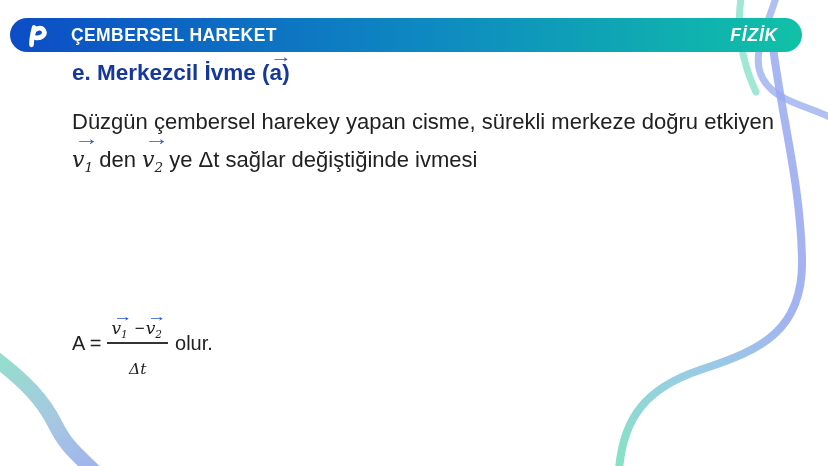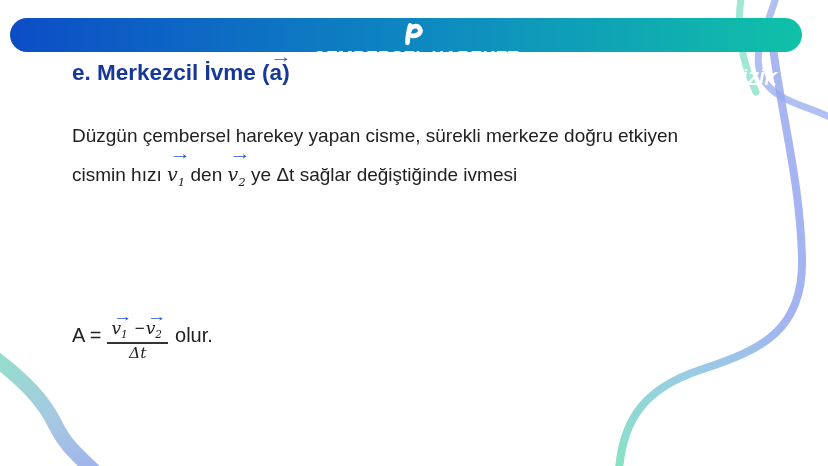--- a/index.html
+++ b/index.html
@@ -13,43 +13,42 @@
   svg.decor{position:absolute;left:0;top:0;width:828px;height:466px;pointer-events:none;}
 
   
   .bar{
     position:absolute;left:10px;top:18px;
     width:792px;height:34px;
     border-radius:17px;
     background:linear-gradient(90deg,#0c4dc6 0%,#0e8cc0 55%,#10c1a7 100%);
     display:flex;align-items:center;
     z-index:3;
-    flex-direction:column;
   }
   .logo{display:inline-flex;margin-left:11px;width:30px;height:30px;align-items:center;justify-content:center;}
   .bar-title{
     margin-left:20px;color:#ffffff;font-weight:bold;
     font-size:17.5px;letter-spacing:0.4px;
   }
   .bar-subject{
     margin-left:auto;margin-right:24px;color:#ffffff;
     font-weight:bold;font-style:italic;font-size:17.5px;letter-spacing:0.8px;
   }
 
   
   .heading{
     position:absolute;left:72px;top:60px;margin:0;
     font-size:22.5px;font-weight:bold;color:#17389b;
     z-index:2;white-space:nowrap;
   }
 
   
   .para{
-    position:absolute;left:72px;top:117px;width:720px;
-    font-size:19px;color:#212121;z-index:2;
+    position:absolute;left:72px;top:103px;width:720px;
+    font-size:22px;color:#212121;z-index:2;
   }
   .pline{height:38px;line-height:38px;white-space:nowrap;}
 
   
   .vec{position:relative;display:inline-block;}
   .vec .mvar{font-family:"DejaVu Serif",serif;font-style:italic;}
   .vec sub{font-family:"DejaVu Serif",serif;font-style:italic;font-size:0.62em;}
   .vec .arr{
     position:absolute;top:-0.60em;left:0.10em;
     color:#2156c8;font-style:normal;font-weight:bold;
@@ -64,21 +63,21 @@
     display:flex;align-items:center;
     font-size:20px;color:#212121;z-index:2;
   }
   .frac{display:inline-flex;flex-direction:column;align-items:center;margin:0 7px 0 6px;}
   .num{
     display:inline-flex;align-items:baseline;
     font-size:17px;border-bottom:2px solid #333333;
     padding:10px 6px 2px 4px;
   }
   .num .minus{margin:0 1px 0 7px;}
-  .den{font-family:"DejaVu Serif",serif;font-style:italic;font-size:15.5px;padding-top:0;}
+  .den{font-family:"DejaVu Serif",serif;font-style:italic;font-size:15.5px;padding-top:16px;}
 </style>
 </head>
 <body>
 
 <div class="slide">
 
   <svg class="decor" viewBox="0 0 828 466" aria-hidden="true">
     <defs>
       <linearGradient id="gradRight" x1="770" y1="0" x2="640" y2="466" gradientUnits="userSpaceOnUse">
         <stop offset="0" stop-color="#9aabef"></stop>
@@ -110,21 +109,21 @@
       </svg>
     </span>
     <span class="bar-title">ÇEMBERSEL HAREKET</span>
     <span class="bar-subject">FİZİK</span>
   </header>
 
   <h1 class="heading"><span>e. Merkezcil İvme (</span><span class="vec hvec"><span class="arr">→</span><span>a</span></span><span>)</span></h1>
 
   <div class="para">
     <div class="pline">Düzgün çembersel harekey yapan cisme, sürekli merkeze doğru etkiyen</div>
-    <div class="pline"><span>cismin hızı </span><span class="vec"><span class="arr">→</span><span class="mvar">v</span><sub>1</sub></span><span> den </span><span class="vec"><span class="arr">→</span><span class="mvar">v</span><sub>2</sub></span><span> ye Δt sağlar değiştiğinde ivmesi</span></div>
+    <div class="pline"><span class="vec"><span class="arr">→</span><span class="mvar">v</span><sub>1</sub></span><span> den </span><span class="vec"><span class="arr">→</span><span class="mvar">v</span><sub>2</sub></span><span> ye Δt sağlar değiştiğinde ivmesi</span></div>
   </div>
 
   <div class="formula">
     <span>A =</span>
     <span class="frac">
       <span class="num">
           <span class="vec"><span class="arr">→</span><span class="mvar">v</span><sub>1</sub></span>
           <span class="minus">−</span>
           <span class="vec"><span class="arr">→</span><span class="mvar">v</span><sub>2</sub></span>
         </span>

